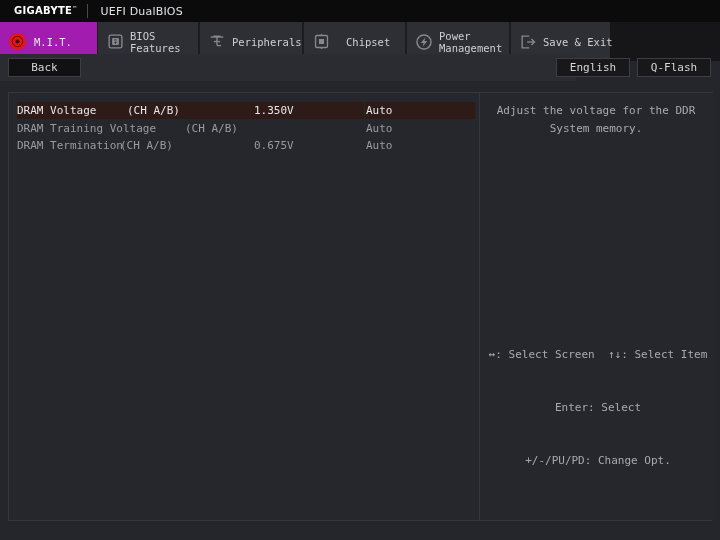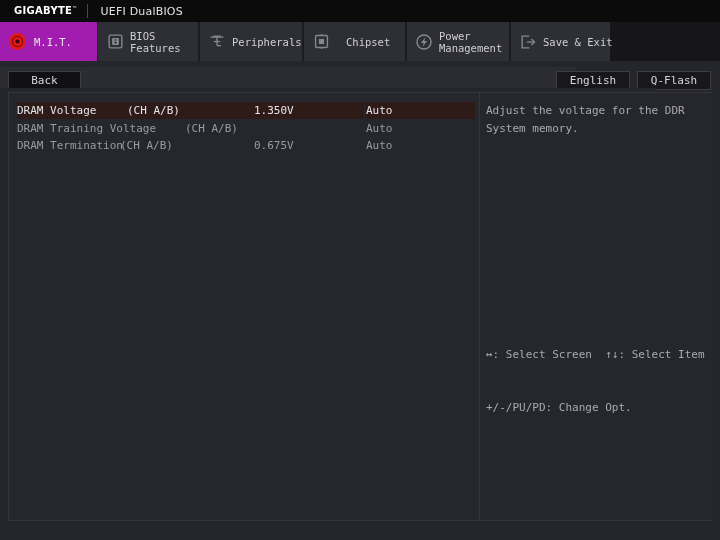--- a/index.html
+++ b/index.html
@@ -106,21 +106,21 @@
   #tab-sysinfo   { width: 110px; }
   #tab-bios      { width: 102px; }
   #tab-periph    { width: 104px; }
   #tab-chipset   { width: 103px; gap: 10px; }
   #tab-power     { width: 104px; }
   #tab-saveexit  { width: 100px; border-right: none; }
 
   
   #buttonrow {
     position: absolute;
-    left: 0; top: 67px;
+    left: 0; top: 54px;
     width: 576px; height: 27px;
     background: #2b2c31;
   }
   .btn {
     position: absolute;
     box-sizing: border-box;
     background: #18181b;
     border: 1px solid #3d3d43;
     color: #d7d7dc;
     font-size: 11px;
@@ -133,20 +133,21 @@
   #btn-back    { left: 8px;   width: 73px; background: #111113; }
   #btn-english { left: 556px; width: 74px; }
   #btn-qflash  { left: 637px; width: 74px; }
 
   
   #content {
     position: absolute;
     left: 0; top: 88px;
     width: 656px; height: 440px;
     background: #25262b;
+    text-align: center;
   }
   #panel-left {
     position: absolute;
     left: 8px; top: 4px;
     width: 470px; height: 428px;
     background: #26272c;
     border-top: 1px solid #35363c;
     border-left: 1px solid #35363c;
   }
   #panel-right {
@@ -347,20 +348,21 @@
         </div>
 
       </div>
 
     </div>
 
     <div id="panel-right">
       <div id="help-text">Adjust the voltage for the DDR System memory.</div>
       <div id="legend">
         <div class="lrow">↔: Select Screen  ↑↓: Select Item</div>
+        <div class="lrow">Enter: Select</div>
         <div class="lrow">+/-/PU/PD: Change Opt.</div>
         
         
         
         
         
         
         
       </div>
     </div>

